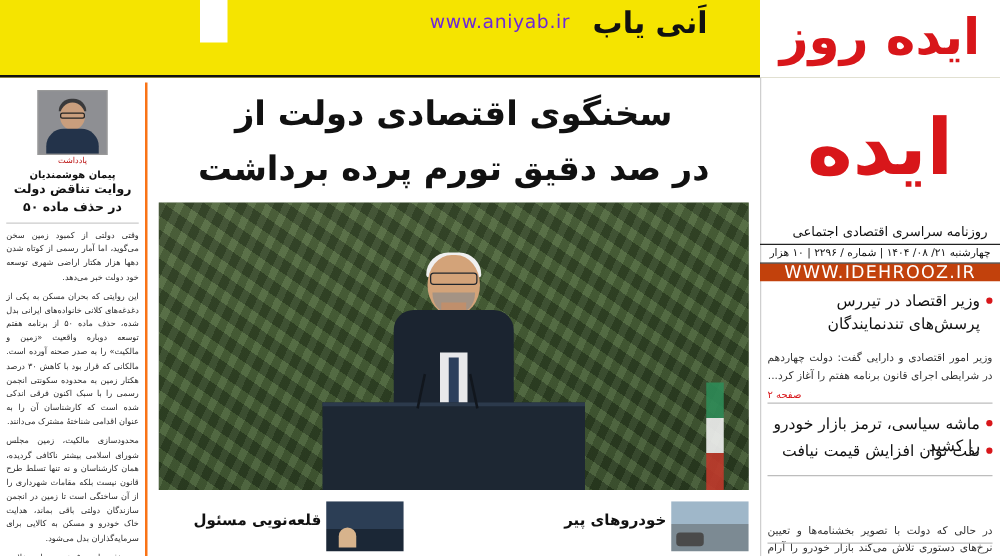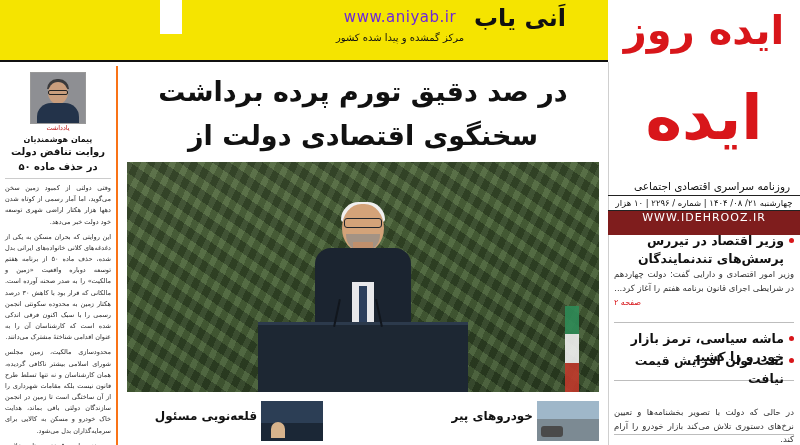--- a/index.html
+++ b/index.html
@@ -127,55 +127,55 @@
     font-size: 8.5px;
     color: #111;
     text-align: center;
     line-height: 15px;
     border-bottom: 1px solid #222;
   }
   .site-line {
     position: absolute;
     top: 149px; right: 0;
     width: 192px;
-    height: 24px;
-    background: #7f1d1d;
+    height: 14px;
+    background: #c2410c;
     color: #ffffff;
-    font-size: 11px;
+    font-size: 14px;
     line-height: 14px;
     text-align: center;
     direction: ltr;
     letter-spacing: 1px;
   }
 
   .rnews {
     position: absolute;
     right: 6px;
     width: 180px;
     direction: rtl;
   }
   .rnews .headline {
     font-size: 12.5px;
-    font-weight: bold;
+    font-weight: normal;
     color: #111;
     line-height: 1.45;
     text-align: right;
     padding-right: 10px;
     position: relative;
   }
   .rnews .headline::before {
     content: "";
     position: absolute;
     right: 0; top: 6px;
     width: 5px; height: 5px;
     background: #d8161a;
     border-radius: 50%;
   }
   .rnews .body {
-    margin-top: 0;
+    margin-top: 13px;
     font-size: 8.5px;
     color: #333;
     line-height: 1.6;
     text-align: justify;
   }
   .rnews .pagetag {
     margin-top: 3px;
     font-size: 8px;
     color: #d8161a;
     text-align: left;
@@ -446,21 +446,20 @@
 </style>
 </head>
 <body>
 
 <div class="page">
 
   <div class="topbar">
     <div class="yellow-tick"></div>
     <div class="aniyab-name">اَنی یاب</div>
     <div class="aniyab-url">www.aniyab.ir</div>
-    <div class="aniyab-sub">مرکز گمشده و پیدا شده کشور</div>
     <div class="masthead-right">
       <div class="brand-logo">ایده روز</div>
     </div>
   </div>
 
   <div class="rightrail">
     <div class="logo-big">ایده روز</div>
     <div class="logo-sub">روزنامه سراسری  اقتصادی  اجتماعی</div>
     <div class="issue-line">چهارشنبه ۲۱/ ۰۸/ ۱۴۰۴ | شماره / ۲۲۹۶ | ۱۰ هزار تومان</div>
     <div class="site-line">WWW.IDEHROOZ.IR</div>
@@ -501,22 +500,22 @@
     <div class="op-body">
       <p>وقتی دولتی از کمبود زمین سخن می‌گوید، اما آمار رسمی از کوتاه شدن دهها هزار هکتار اراضی شهری توسعه خود دولت خبر می‌دهد.</p>
       <p>این روایتی که بحران مسکن به یکی از دغدغه‌های کلانی خانواده‌های ایرانی بدل شده، حذف ماده ۵۰ از برنامه هفتم توسعه دوباره واقعیت «زمین و مالکیت» را به صدر صحنه آورده است. مالکانی که قرار بود با کاهش ۳۰ درصد هکتار زمین به محدوده سکونتی انجمن رسمی را با سبک اکنون فرقی اندکی شده است که کارشناسان آن را به عنوان اقدامی شناختهٔ مشترک می‌دانند.</p>
       <p>محدودسازی مالکیت، زمین مجلس شورای اسلامی بیشتر ناکافی گردیده، همان کارشناسان و نه تنها تسلط طرح قانون نیست بلکه مقامات شهرداری را از آن ساختگی است تا زمین در انجمن سازندگان دولتی باقی بماند، هدایت خاک خودرو و مسکن به کالایی برای سرمایه‌گذاران بدل می‌شود.</p>
       <p>به حذف ماده ۵۰ ختم و تازه خلاصه زمین در عمل مسئله به درگاه‌های کنترل نوسم می‌گیرد، یعنی تنها بخش کوچکی از آن تغییر و مسئله مسکن باقی است. که در دهه‌های گذشته منجر به افزایش چند برابری زمین زمین به کار می‌رود، ساخت مسکن شد.</p>
 
     </div>
   </div>
 
   <div class="main">
+    <div class="main-head">سخنگوی اقتصادی دولت از</div>
     <div class="main-head l2">در صد دقیق تورم پرده برداشت</div>
-    <div class="main-head">سخنگوی اقتصادی دولت از</div>
 
     <div class="lead-photo">
       <div class="photo-wall"></div>
       <div class="flag"></div>
       <div class="speaker">
         <div class="hairc"></div>
         <div class="face"></div>
         <div class="eyeglass"></div>
         <div class="beard"></div>
         <div class="neck"></div>

